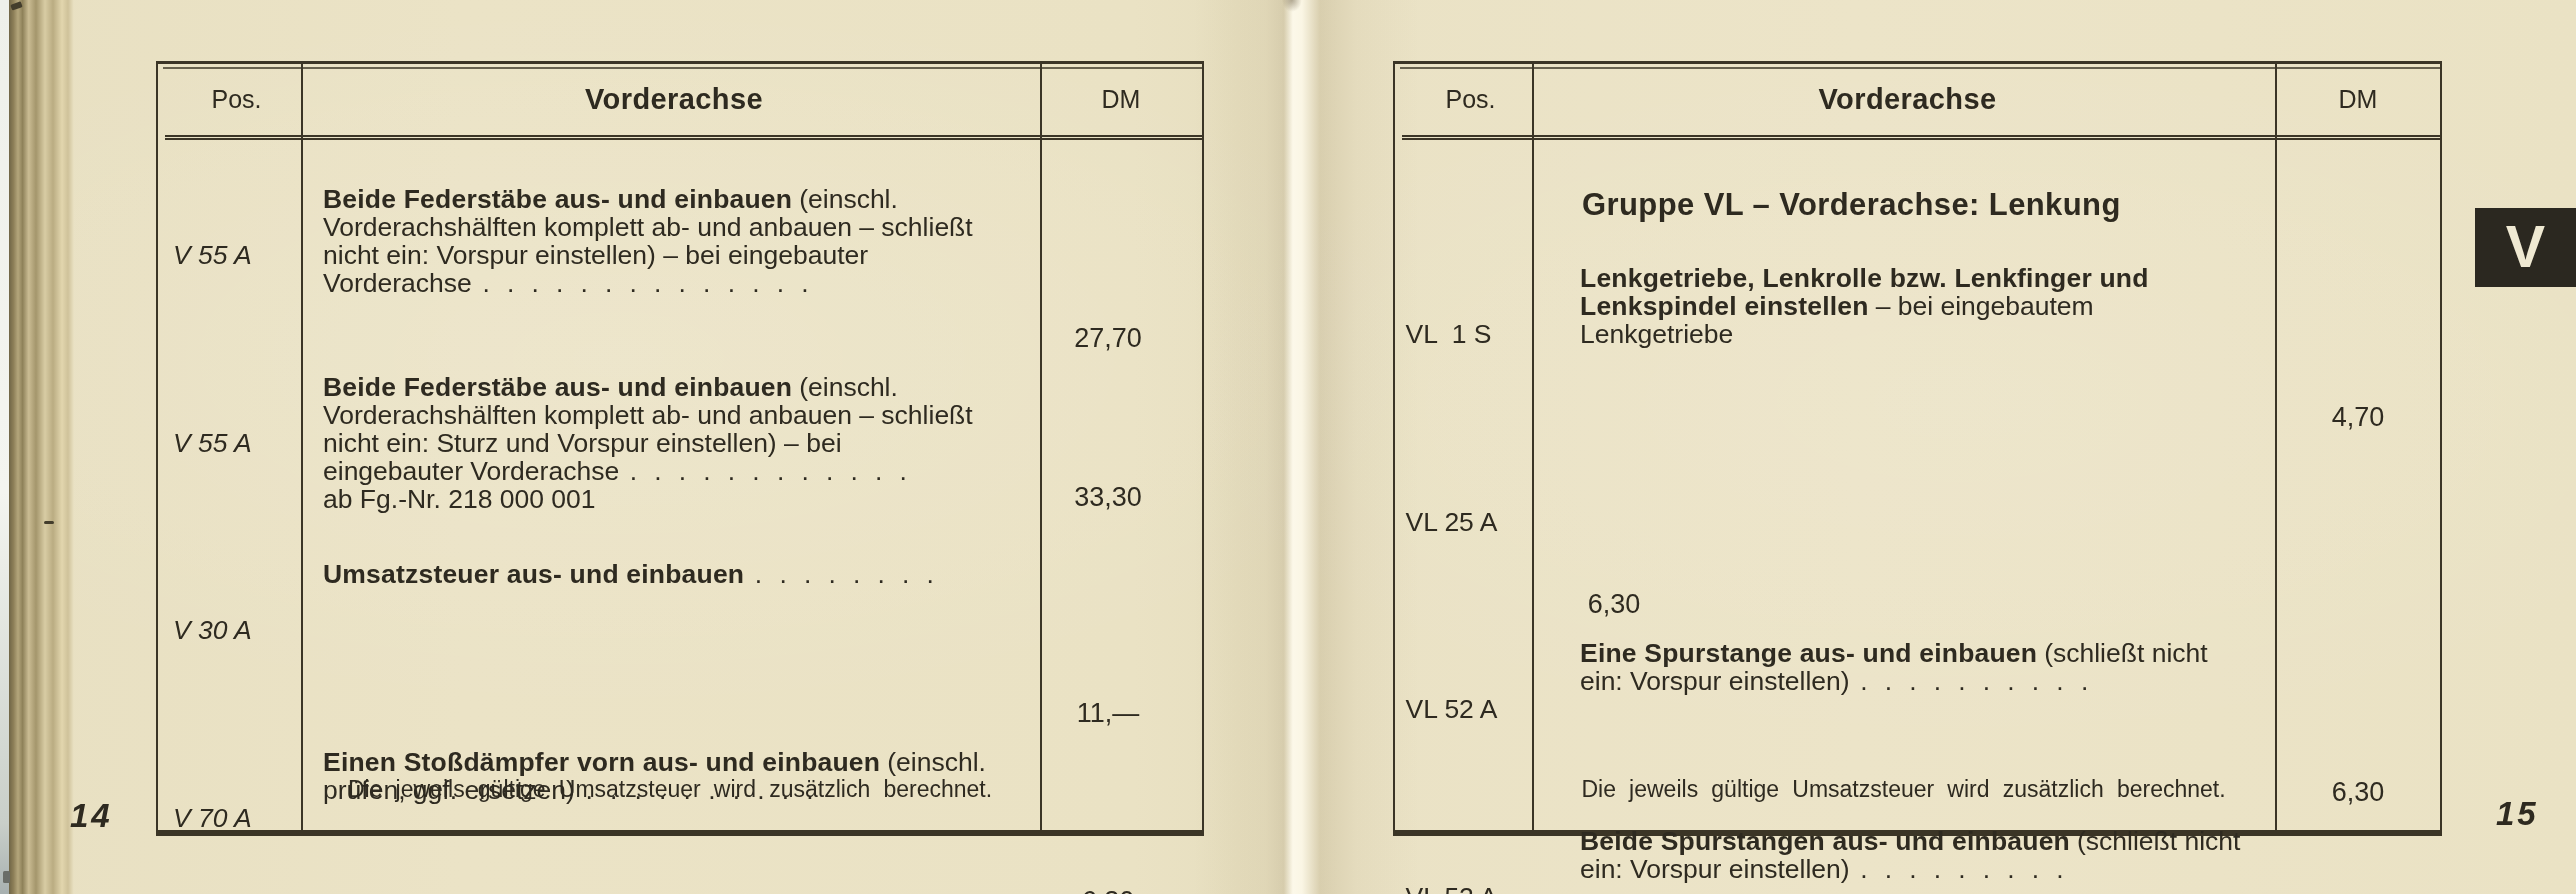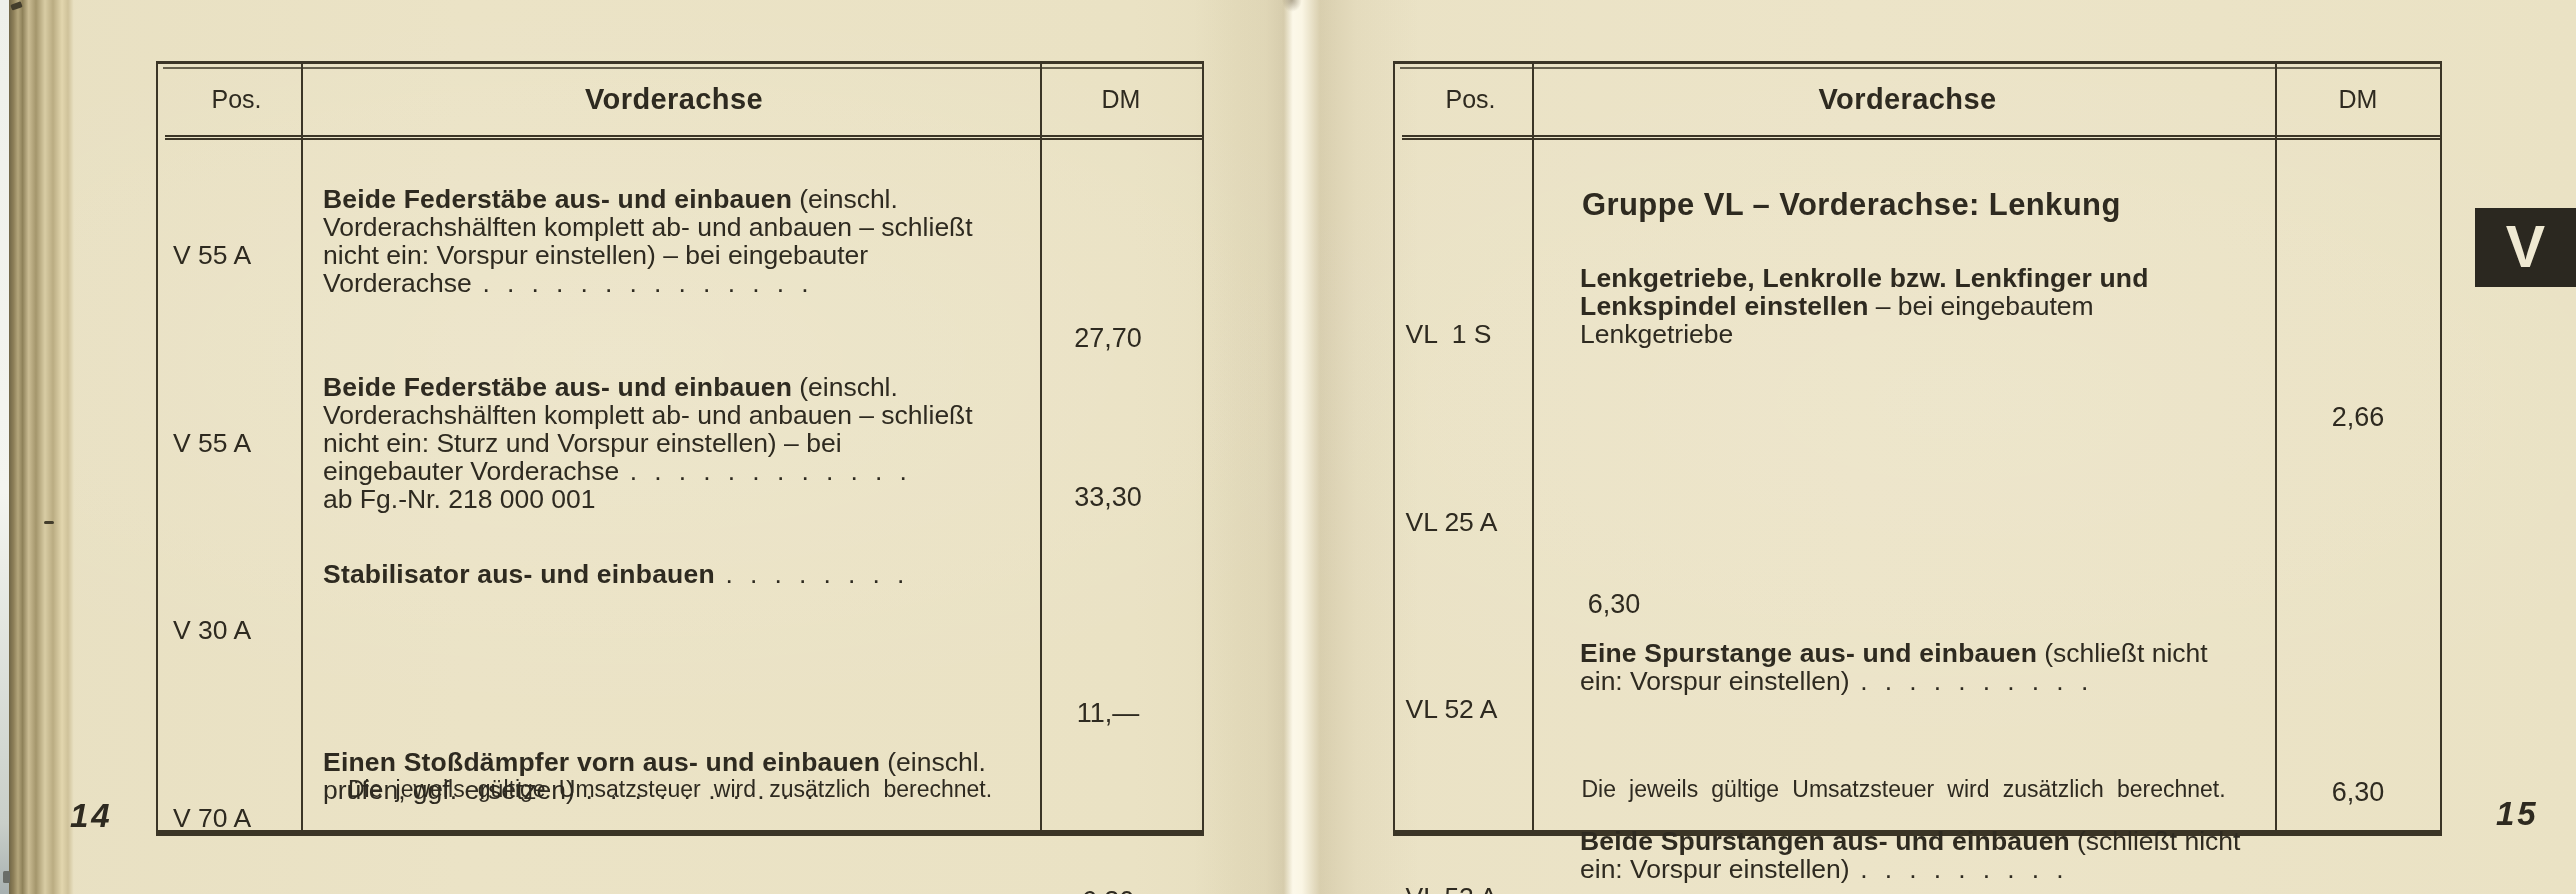--- a/index.html
+++ b/index.html
@@ -58,21 +58,21 @@
   .right .v1{left:137px;} .right .v2{left:880px;}
 
   .tbody{position:absolute;top:76px;left:0;right:0;bottom:0;}
   .rows{padding-top:45px;}
   .group-title{font-weight:700;font-size:31px;letter-spacing:0.4px;margin:47px 0 41px 187px;}
   .right .rows{padding-top:0;}
   .left  .rows{padding-top:45px;}
 
   .row{display:flex;margin-bottom:19.7px;font-size:26.5px;line-height:28px;}
   .c-pos{box-sizing:border-box;white-space:pre;}
-  .left  .c-pos{width:117px;padding-left:15px;}
+  .left  .c-pos{width:117px;padding-left:15px;font-style:italic;}
   .right .c-pos{width:137px;padding-left:10.6px;}
   .c-desc{flex:1;box-sizing:border-box;padding-left:48px;padding-right:26px;}
   .seg-b{font-weight:700;letter-spacing:0.2px;}
   .seg-r{margin-left:7px;}
   .seg-dots{margin-left:10.6px;word-spacing:6.8px;letter-spacing:1.5px;}
   .seg-extra{margin-top:0;}
   .c-price{box-sizing:border-box;display:flex;align-items:flex-end;justify-content:center;
     font-size:27px;padding-bottom:1.5px;}
   .left  .c-price{width:188px;}
   .right .c-price{width:164px;}
@@ -138,21 +138,21 @@
               <span>33,30</span>
             </div>
           </div>
 
           <div class="row">
             <div class="c-pos">
               <div class="pos-main">V 30 A</div>
               
             </div>
             <div class="c-desc">
-              <span class="seg-b">Stabilisator aus- und einbauen</span><span class="seg-dots">. . . . . . . .</span>
+              <span class="seg-b">Umsatzsteuer aus- und einbauen</span><span class="seg-dots">. . . . . . . .</span>
               
             </div>
             <div class="c-price">
               <span>11,—</span>
             </div>
           </div>
 
           <div class="row">
             <div class="c-pos">
               <div class="pos-main">V 70 A</div>
@@ -187,21 +187,21 @@
           <div class="row">
             <div class="c-pos">
               <div class="pos-main">VL  1 S</div>
               
             </div>
             <div class="c-desc">
               <span class="seg-b">Lenkgetriebe, Lenkrolle bzw. Lenkfinger und Lenkspindel einstellen</span><span class="seg-r">– bei eingebautem Lenkgetriebe</span>
               
             </div>
             <div class="c-price">
-              <span>2,66</span>
+              <span>4,70</span>
             </div>
           </div>
 
           <div class="row">
             <div class="c-pos">
               <div class="pos-main">VL 25 A</div>
               
             </div>
             <div class="c-price">
               <span>6,30</span>

